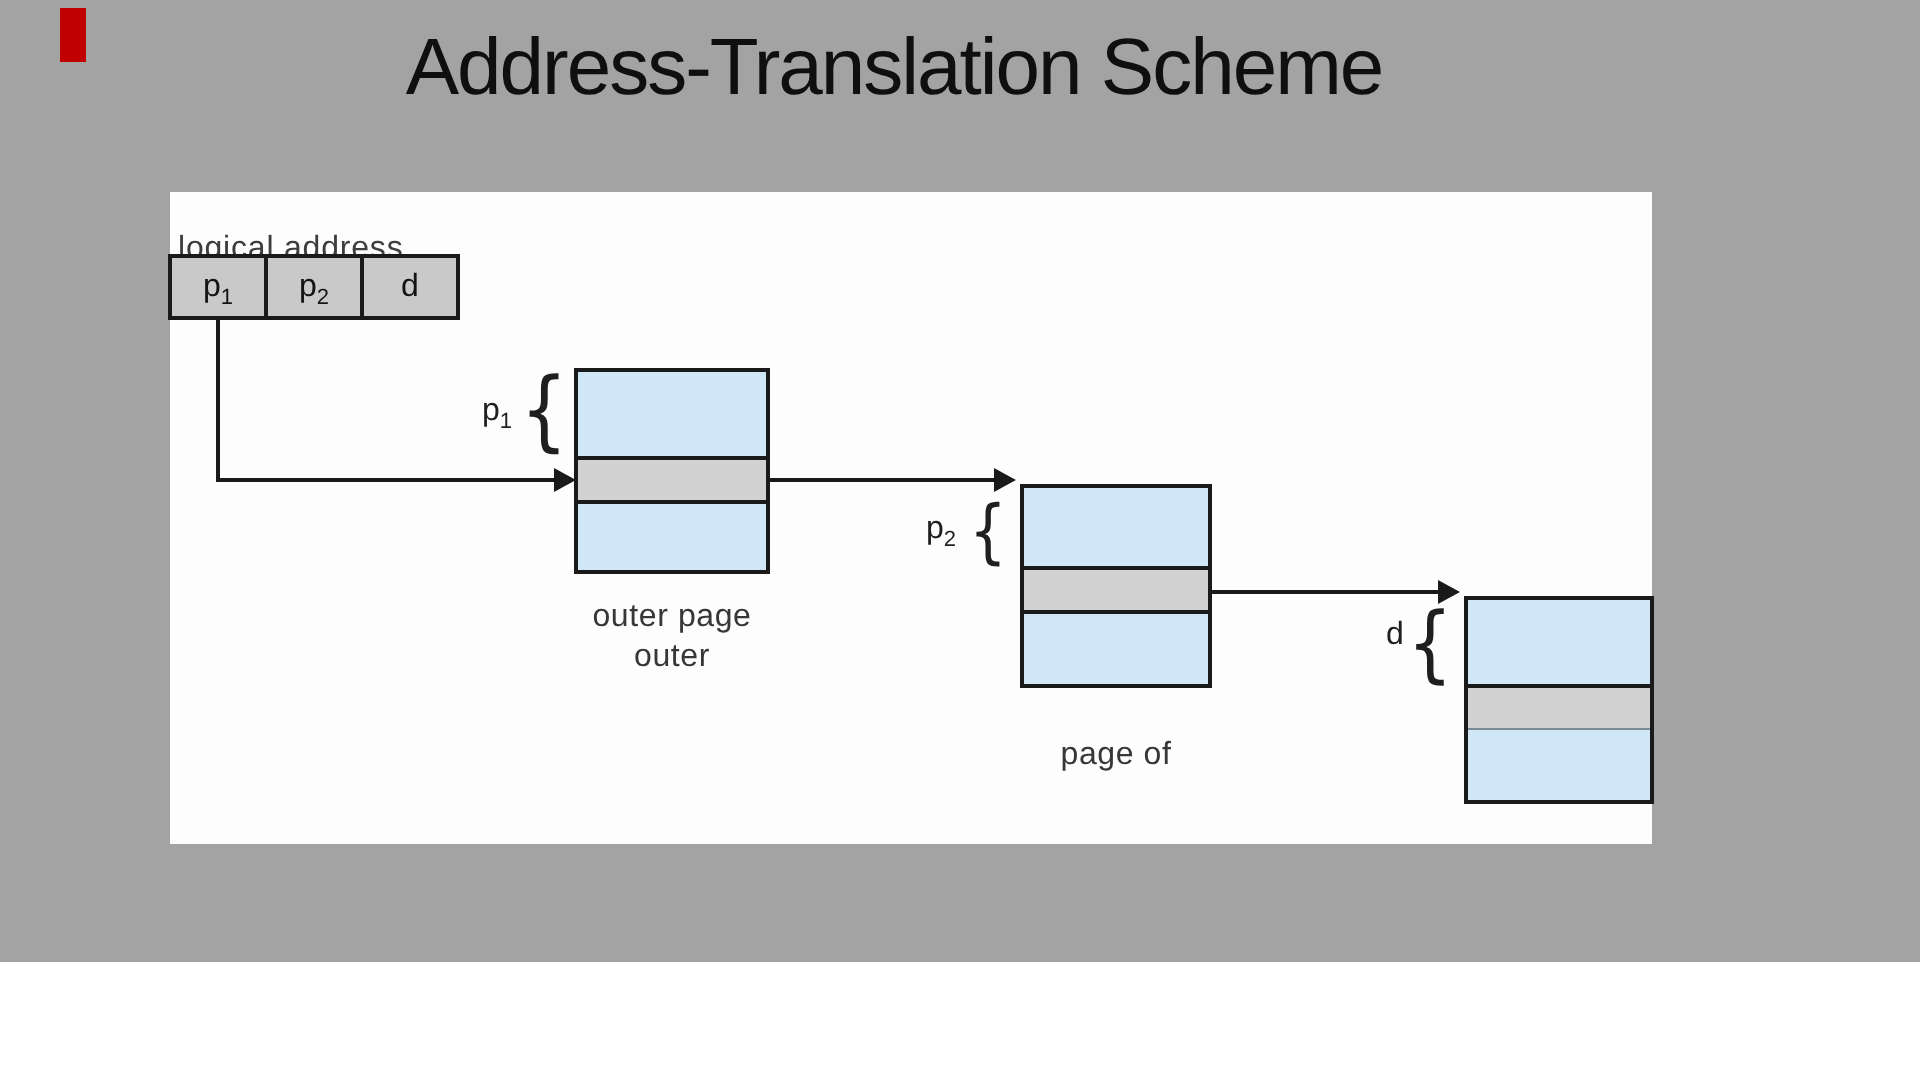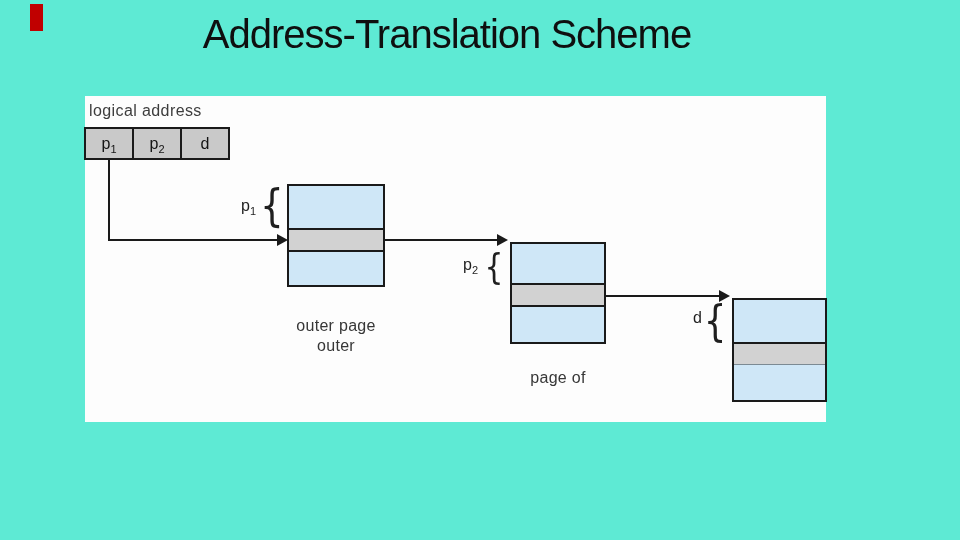--- a/index.html
+++ b/index.html
@@ -1,35 +1,35 @@
 <!DOCTYPE html>
 <html><head>
 <meta charset="utf-8">
 <style>
   html,body { margin:0; padding:0; background:#ffffff; }
   .slide {
-    position:relative; width:960px; height:540px; background:#5eead4;
+    position:relative; width:960px; height:481px; background:#a3a3a3;
     overflow:hidden; font-family:"Liberation Sans", sans-serif;
   }
   .abs { position:absolute; }
 
   
   .accent-bar { left:30px; top:4px; width:13px; height:27px; background:#c00000; }
 
   
   .title {
     left:-33px; top:12px; width:960px; text-align:center;
     font-size:40px; letter-spacing:-1px; color:#0f0f0f; white-space:nowrap;
   }
 
   
   .fig-bg { left:85px; top:96px; width:741px; height:326px; background:#fdfdfd; }
 
   
-  .cap-label { left:89px; top:102px; font-size:16px; letter-spacing:0.4px; color:#3d3d3d; }
+  .cap-label { left:89px; top:116px; font-size:16px; letter-spacing:0.4px; color:#3d3d3d; }
 
   
   .la-box {
     left:84px; top:127px; width:146px; height:33px; box-sizing:border-box;
     border:2px solid #1a1a1a; background:#c9c9c9; display:flex;
   }
   .la-cell {
     flex:1; display:flex; align-items:center; justify-content:center;
     font-size:16px; color:#141414;
   }
@@ -102,21 +102,21 @@
 
   <div class="abs tbl" style="left:287px; top:184px; width:98px; height:103px;">
     <div class="top" style="height:42px;"></div>
     <div class="mid" style="height:24px;"></div>
     <div class="bot"></div>
   </div>
 
   <div class="abs ptr-label" style="left:241px; top:197px;"><span>p</span><sub>1</sub></div>
   <div class="abs brace" style="left:272px; top:206px; font-size:44px;">{</div>
 
-  <div class="abs tbl-label" style="left:278px; top:299px; width:116px;margin-top:17px;">
+  <div class="abs tbl-label" style="left:278px; top:299px; width:116px;">
     <div>outer page</div>
     <div>outer</div>
   </div>
 
   <div class="abs hline" style="left:385px; top:239px; width:113px;"></div>
   <div class="abs ah" style="left:497px; top:234px;"></div>
 
   <div class="abs tbl" style="left:510px; top:242px; width:96px; height:102px;">
     <div class="top" style="height:39px;"></div>
     <div class="mid" style="height:24px;"></div>

